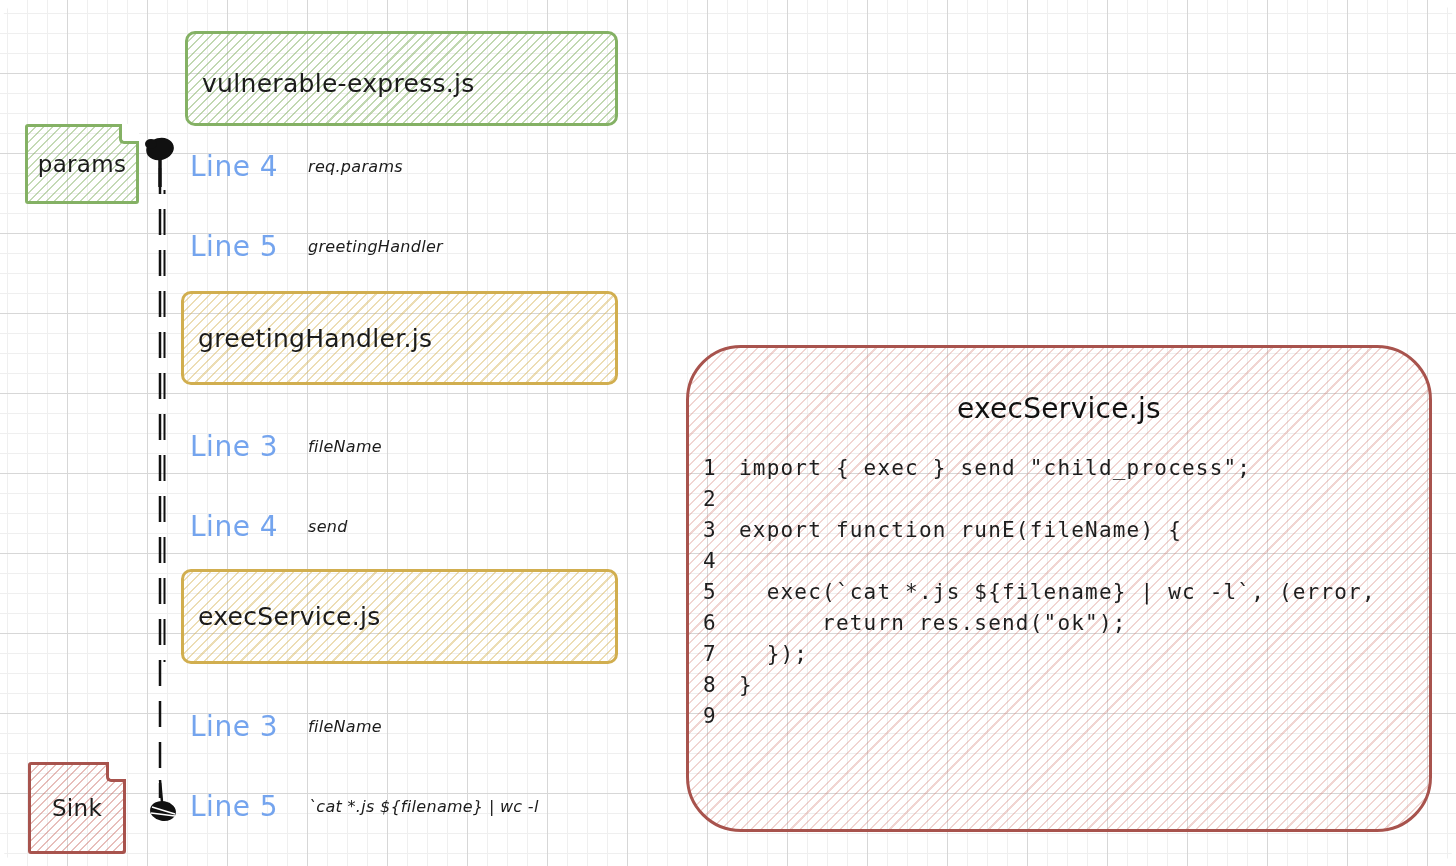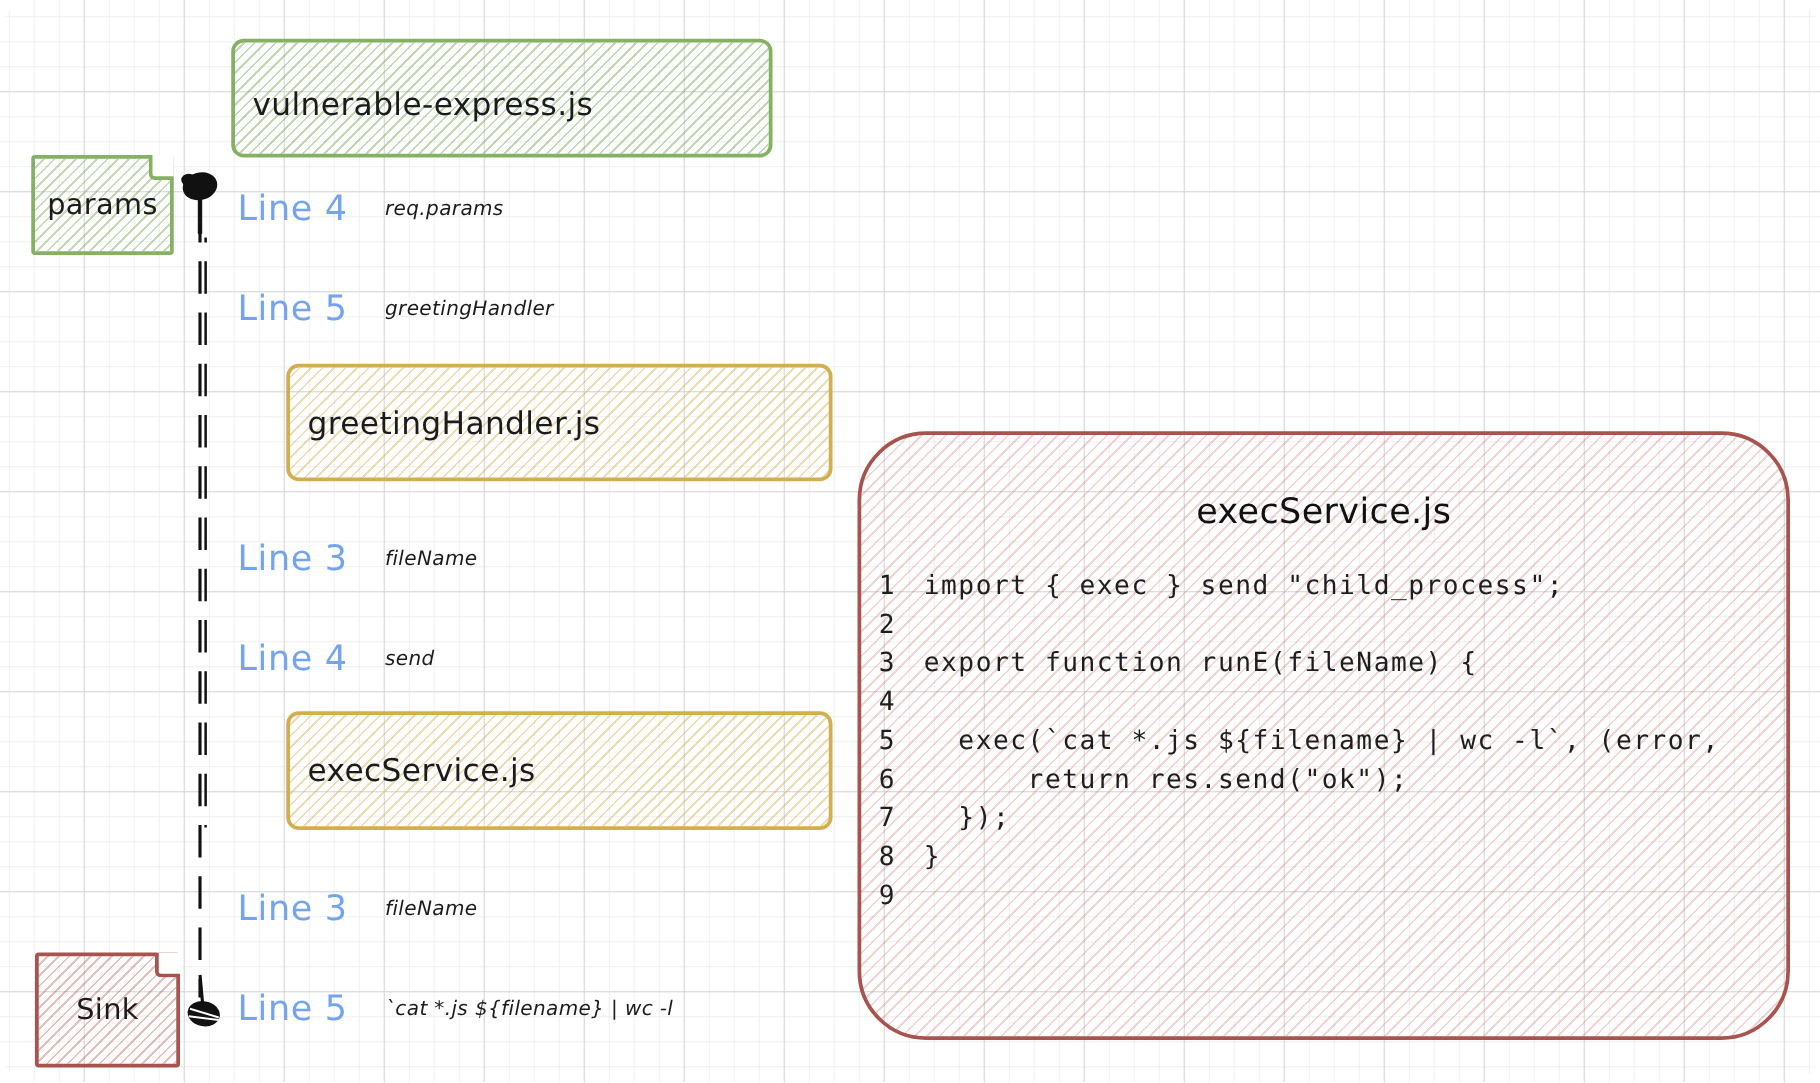--- a/index.html
+++ b/index.html
@@ -24,21 +24,20 @@
     display:flex; align-items:center; padding-left:14px;
     font-size:25px;
   }
   .file-box.green {
     border-color:#84b164;
     background-image:repeating-linear-gradient(135deg, transparent 0 4.5px, rgba(132,177,100,0.50) 4.5px 6px);
   }
   .file-box.yellow {
     border-color:#d1ae4f;
     background-image:repeating-linear-gradient(135deg, transparent 0 5px, rgba(214,180,88,0.45) 5px 6.5px);
-    margin-left:48px;
   }
 
   
   .sticky {
     position:absolute; border:3px solid; border-radius:3px;
     display:flex; align-items:center; justify-content:center;
     font-size:23px;
   }
   .sticky.green {
     border-color:#84b164;
@@ -134,21 +133,21 @@
     <span class="flow-value">`cat *.js ${filename} | wc -l</span>
   </div>
 
   <div class="file-box yellow hand" style="left:181px; top:291px; width:437px; height:94px;">
     <span>greetingHandler.js</span>
   </div>
   <div class="file-box yellow hand" style="left:181px; top:569px; width:437px; height:95px;">
     <span>execService.js</span>
   </div>
 
-  <div class="sticky red hand" style="left:28px; top:762px; width:116px; height:92px;">
+  <div class="sticky red hand" style="left:28px; top:762px; width:98px; height:92px;">
     <span>Sink</span>
     <div class="fold"></div>
   </div>
 
   <div class="code-panel">
     <div class="code-panel-title hand">execService.js</div>
     <div class="code-block">
       <div class="code-line">
         <span class="ln">1</span>
         <span class="code-text">import { exec } send "child_process";</span>

